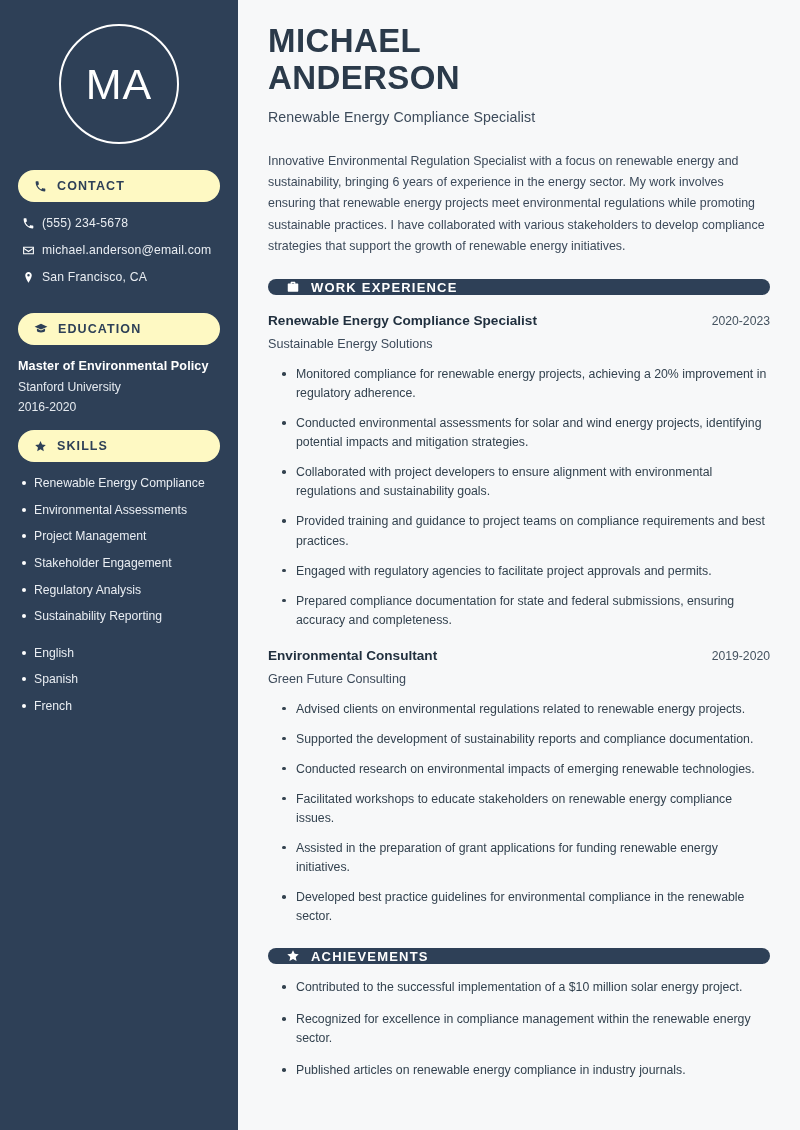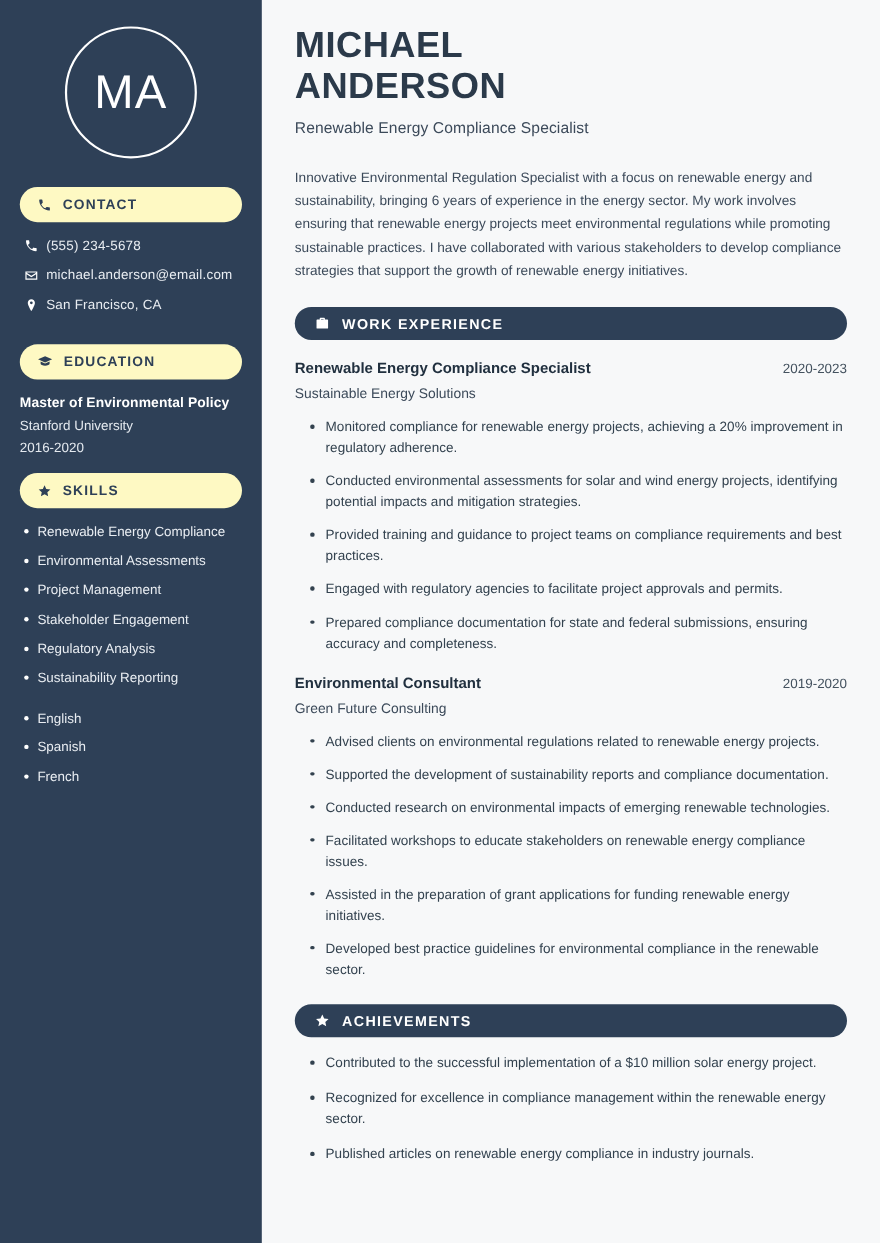--- a/index.html
+++ b/index.html
@@ -153,21 +153,21 @@
     font-size: 12.4px;
     line-height: 1.72;
     color: #3c4a5a;
   }
 
   .section-bar {
     margin-top: 22px;
     background: #2e4057;
     color: #ffffff;
     border-radius: 20px;
-    height: 30px;
+    height: 16px;
     display: flex;
     align-items: center;
     padding: 0 18px;
     font-size: 13px;
     font-weight: bold;
     letter-spacing: 1.2px;
   }
   .section-bar .sb-icon {
     margin-right: 11px;
     display: flex;
@@ -333,20 +333,21 @@
 
     <div class="job">
       <div class="job-head">
         <div class="job-role">Renewable Energy Compliance Specialist</div>
         <div class="job-dates">2020-2023</div>
       </div>
       <div class="job-company">Sustainable Energy Solutions</div>
       <ul class="bullets">
         <li>Monitored compliance for renewable energy projects, achieving a 20% improvement in regulatory adherence.</li>
         <li>Conducted environmental assessments for solar and wind energy projects, identifying potential impacts and mitigation strategies.</li>
+        <li>Collaborated with project developers to ensure alignment with environmental regulations and sustainability goals.</li>
         <li>Provided training and guidance to project teams on compliance requirements and best practices.</li>
         <li>Engaged with regulatory agencies to facilitate project approvals and permits.</li>
         <li>Prepared compliance documentation for state and federal submissions, ensuring accuracy and completeness.</li>
       </ul>
     </div>
 
     <div class="job">
       <div class="job-head">
         <div class="job-role">Environmental Consultant</div>
         <div class="job-dates">2019-2020</div>

